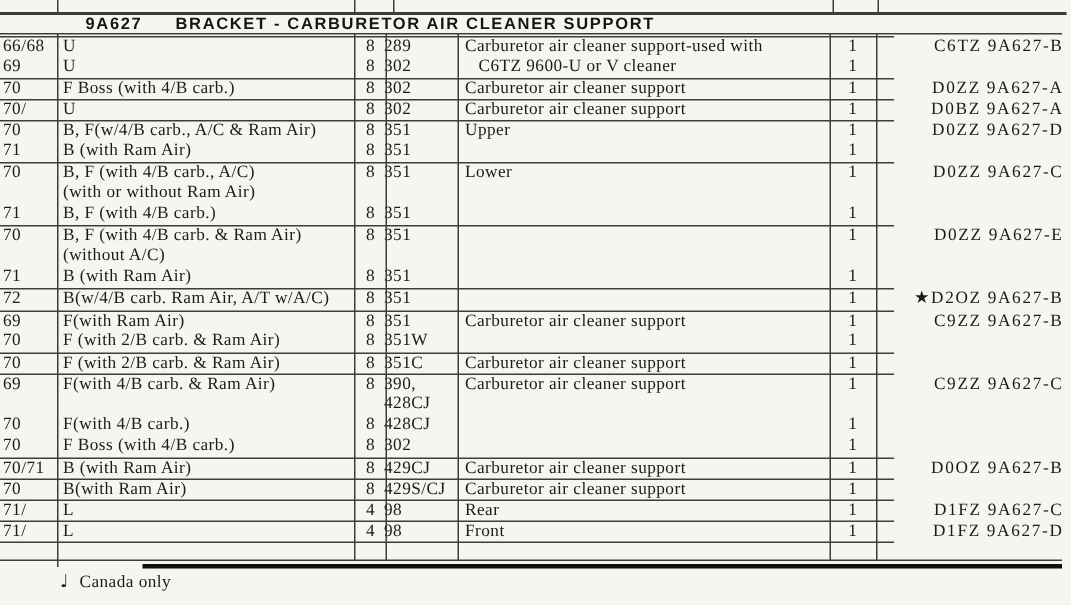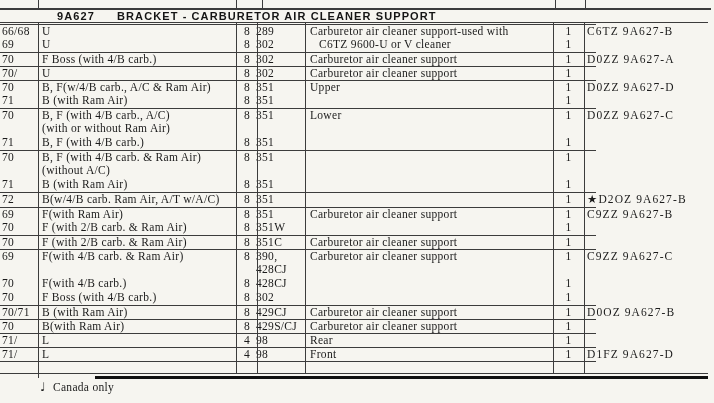--- a/index.html
+++ b/index.html
@@ -39,21 +39,21 @@
   .row{position:absolute;left:0;width:596px;height:14px;box-sizing:border-box;}
   .row.rule{border-top:1px solid var(--line);}
   .c{position:absolute;top:0;height:14px;line-height:13.5px;white-space:nowrap;overflow:visible;}
   .c.year{left:2px;width:35px;}
   .c.model{left:42px;width:195px;}
   .c.cyl{left:237px;width:20px;text-align:center;}
   .c.eng{left:256px;width:49px;text-align:left;}
   .c.desc{left:310px;width:242px;}
   .c.desc.indent{padding-left:9px;}
   .c.qty{left:553px;width:31px;text-align:center;}
-  .c.part{left:587px;width:122px;text-align:left;letter-spacing:1.1px;}
+  .c.part{left:587px;width:122px;text-align:right;letter-spacing:1.1px;}
   
   .footnote{position:absolute;top:380px;left:40px;height:14px;line-height:14px;}
   .footnote .marker{font-family:"DejaVu Sans", sans-serif;font-size:12px;margin-right:7px;}
 </style>
 </head>
 <body>
 
 <div class="page">
 
   <div class="vline" style="left:38px;top:0;height:9px;"></div>
@@ -96,20 +96,21 @@
         <span class="c qty">1</span>
         <span class="c part">D0ZZ 9A627-A</span>
       </div>
       <div class="row rule" style="top: 66px;">
         <span class="c year">70/</span>
         <span class="c model">U</span>
         <span class="c cyl">8</span>
         <span class="c eng">302</span>
         <span class="c desc">Carburetor air cleaner support</span>
         <span class="c qty">1</span>
+        <span class="c part">D0BZ 9A627-A</span>
       </div>
       <div class="row rule" style="top: 80px;">
         <span class="c year">70</span>
         <span class="c model">B, F(w/4/B carb., A/C &amp; Ram Air)</span>
         <span class="c cyl">8</span>
         <span class="c eng">351</span>
         <span class="c desc">Upper</span>
         <span class="c qty">1</span>
         <span class="c part">D0ZZ 9A627-D</span>
       </div>
@@ -138,20 +139,21 @@
         <span class="c cyl">8</span>
         <span class="c eng">351</span>
         <span class="c qty">1</span>
       </div>
       <div class="row rule" style="top: 150px;">
         <span class="c year">70</span>
         <span class="c model">B, F (with 4/B carb. &amp; Ram Air)</span>
         <span class="c cyl">8</span>
         <span class="c eng">351</span>
         <span class="c qty">1</span>
+        <span class="c part">D0ZZ 9A627-E</span>
       </div>
       <div class="row" style="top: 164px;">
         <span class="c model">(without A/C)</span>
       </div>
       <div class="row" style="top: 178px;">
         <span class="c year">71</span>
         <span class="c model">B (with Ram Air)</span>
         <span class="c cyl">8</span>
         <span class="c eng">351</span>
         <span class="c qty">1</span>
@@ -231,20 +233,21 @@
         <span class="c desc">Carburetor air cleaner support</span>
         <span class="c qty">1</span>
       </div>
       <div class="row rule" style="top: 333px;">
         <span class="c year">71/</span>
         <span class="c model">L</span>
         <span class="c cyl">4</span>
         <span class="c eng">98</span>
         <span class="c desc">Rear</span>
         <span class="c qty">1</span>
+        <span class="c part">D1FZ 9A627-C</span>
       </div>
       <div class="row rule" style="top: 347px;">
         <span class="c year">71/</span>
         <span class="c model">L</span>
         <span class="c cyl">4</span>
         <span class="c eng">98</span>
         <span class="c desc">Front</span>
         <span class="c qty">1</span>
         <span class="c part">D1FZ 9A627-D</span>
       </div>

